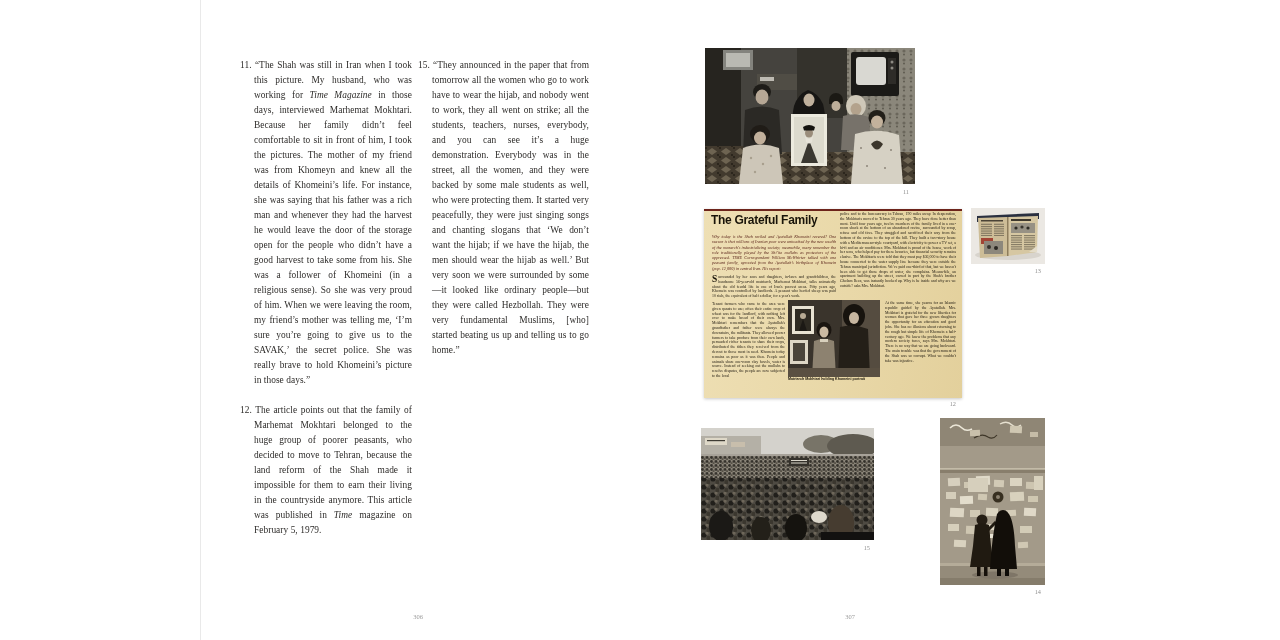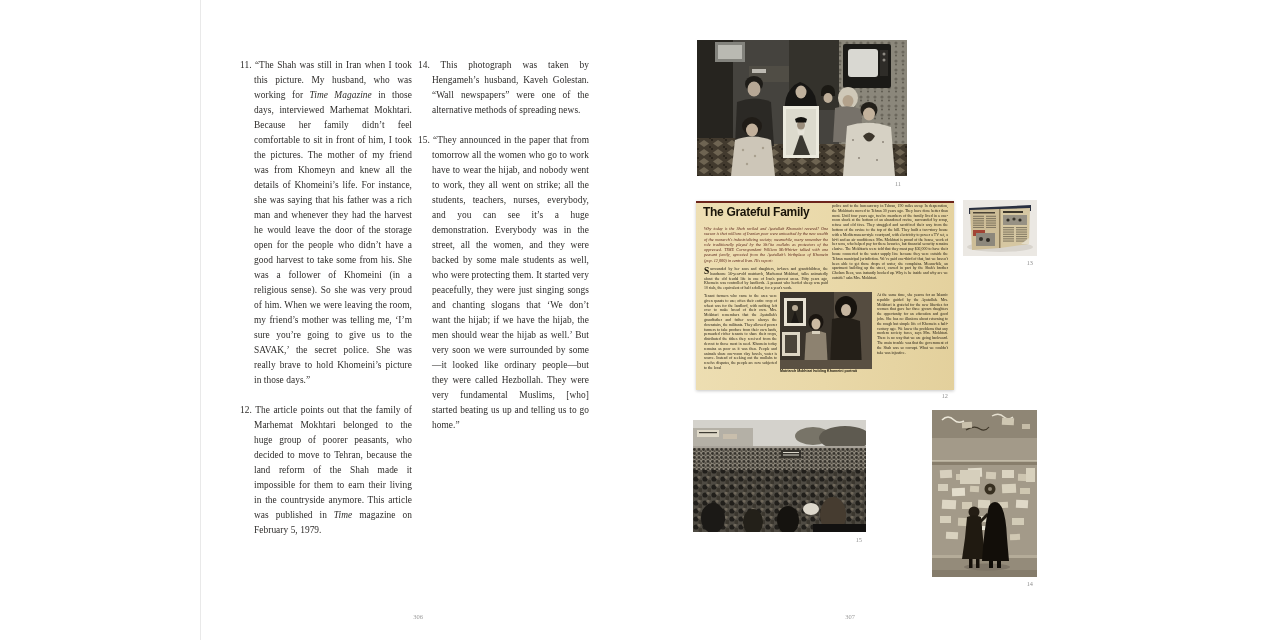--- a/index.html
+++ b/index.html
@@ -13,21 +13,21 @@
     color:#2e2c2a;letter-spacing:0.05px;}
   #col1-box{left:240px;width:172px;}
   #col2-box{left:418px;width:171px;}
   .para{margin:0 0 14.6px 0;padding-left:14px;text-indent:-14px;}
   .pnum{white-space:pre;}
   .folio{position:absolute;top:613px;width:68px;text-align:center;font-size:6.5px;color:#9b9b9b;
     font-family:"Liberation Serif",serif;}
   #folio-left{left:384px;}
   #folio-right{left:816px;}
   
-  .fig{position:absolute;margin:0;padding:0;text-decoration:underline;}
+  .fig{position:absolute;margin:8px;padding:0;text-decoration:underline;}
   .fig svg{display:block;}
   .fignum{position:absolute;font-family:"Liberation Serif",serif;font-size:6.3px;color:#8f8f8f;}
   
   #fig-clipping .clip{position:relative;width:258px;height:189px;
     background:linear-gradient(100deg,#eedfb4 0%,#e9d8a8 55%,#e3d09c 100%);
     box-shadow:0 1px 3px rgba(0,0,0,0.22);overflow:hidden;}
   .clip-topline{position:absolute;top:0;left:0;right:0;height:1.6px;background:#6d241b;}
   .clip-headline{position:absolute;left:7px;top:4px;font-family:"Liberation Sans",sans-serif;
     font-weight:bold;font-size:12px;letter-spacing:-0.3px;color:#191409;}
   .clip-intro{position:absolute;left:8px;top:25px;width:124px;font-style:italic;
@@ -48,21 +48,20 @@
 <body>
 
 <div style="position:absolute;inset:0;">
   <div class="page-edge"></div>
 
   <div id="col1-box" class="textcol">
       <p class="para"><span class="pnum">11. </span><span>“The Shah was still in Iran when I took this picture. My husband, who was working for </span><i>Time Magazine</i><span> in those days, interviewed Marhemat Mokhtari. Because her family didn’t feel comfortable to sit in front of him, I took the pictures. The mother of my friend was from Khomeyn and knew all the details of Khomeini’s life. For instance, she was saying that his father was a rich man and whenever they had the harvest he would leave the door of the storage open for the people who didn’t have a good harvest to take some from his. She was a follower of Khomeini (in a religious sense). So she was very proud of him. When we were leaving the room, my friend’s mother was telling me, ‘I’m sure you’re going to give us to the SAVAK,’ the secret police. She was really brave to hold Khomeini’s picture in those days.”</span></p>
       <p class="para"><span class="pnum">12. </span><span>The article points out that the family of Marhemat Mokhtari belonged to the huge group of poorer peasants, who decided to move to Tehran, because the land reform of the Shah made it impossible for them to earn their living in the countryside anymore. This article was published in </span><i>Time</i><span> magazine on February 5, 1979.</span></p>
     </div>
   <div id="col2-box" class="textcol">
-      <p class="para"><span class="pnum">14. </span><span>This photograph was taken by Hengameh’s husband, Kaveh Golestan. “Wall newspapers” were one of the alternative methods of spreading news.</span></p>
       <p class="para"><span class="pnum">15. </span><span>“They announced in the paper that from tomorrow all the women who go to work have to wear the hijab, and nobody went to work, they all went on strike; all the students, teachers, nurses, everybody, and you can see it’s a huge demonstration. Everybody was in the street, all the women, and they were backed by some male students as well, who were protecting them. It started very peacefully, they were just singing songs and chanting slogans that ‘We don’t want the hijab; if we have the hijab, the men should wear the hijab as well.’ But very soon we were surrounded by some—it looked like ordinary people—but they were called Hezbollah. They were very fundamental Muslims, [who] started beating us up and telling us to go home.”</span></p>
     </div>
 
   <div class="folio" id="folio-left">306</div>
   <div class="folio" id="folio-right">307</div>
 
   <figure class="fig" style="left:697px;top:40px;width:210px;height:136px;">
     <svg width="210" height="136" viewBox="0 0 210 136">
       <defs>
         <pattern id="fp-wp" width="7" height="9" patternUnits="userSpaceOnUse">

